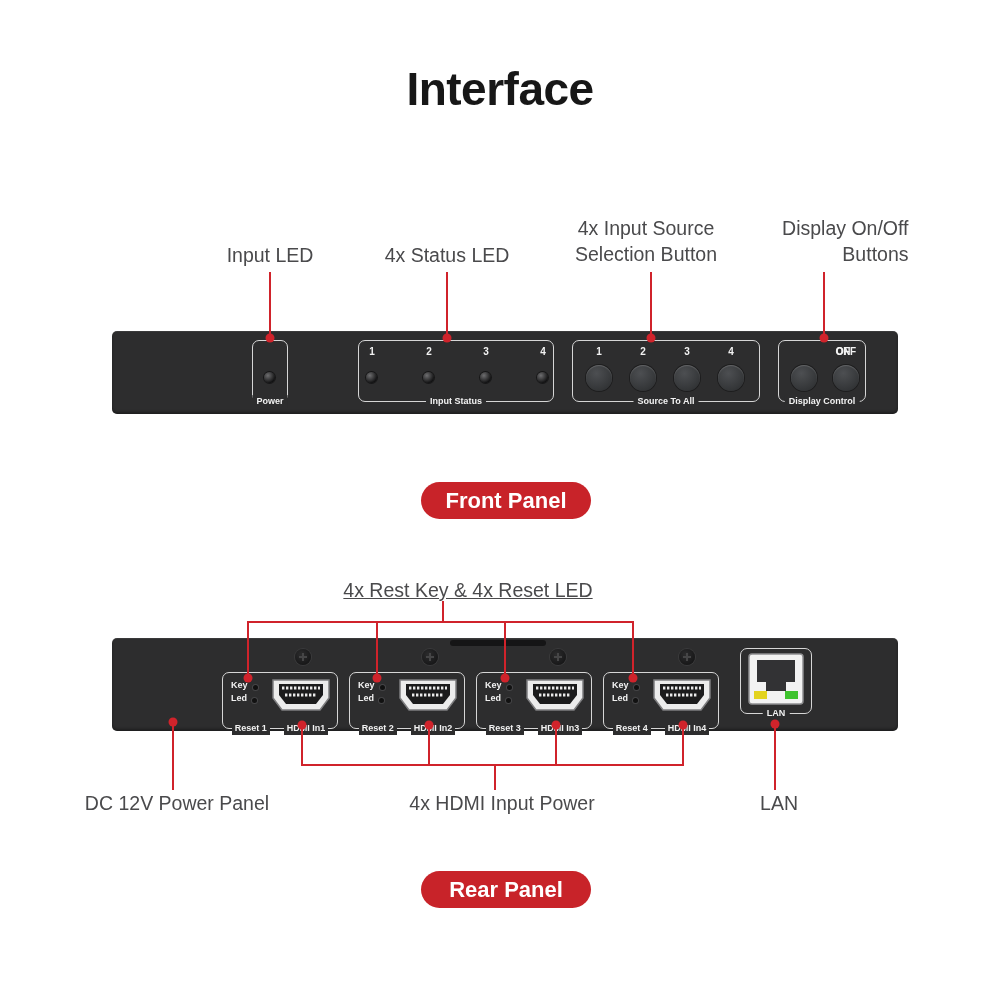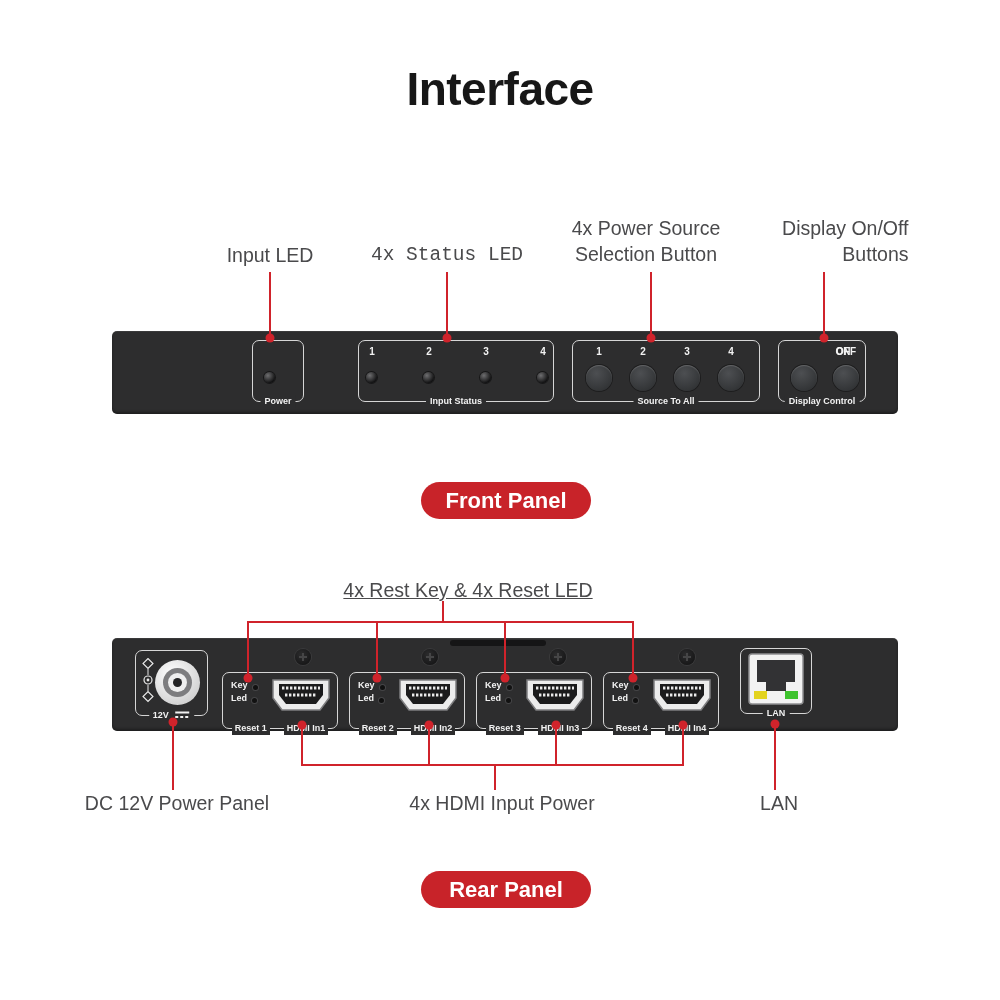--- a/index.html
+++ b/index.html
@@ -100,27 +100,27 @@
     position:absolute; transform:translateX(-50%); color:#4a4a4c;
     font-size:19.5px; white-space:nowrap;
   }
 </style>
 </head>
 <body>
 
 <div class="page-title">Interface</div>
 
 <div class="callout" style="left:270px; top:242px;">Input LED</div>
-<div class="callout" style="left:447px; top:242px;font-family:Liberation Mono, monospace;">4x Status LED</div>
-<div class="callout wrap" style="left:646px; top:215px; width:185px;">4x Power Source Selection Button</div>
+<div class="callout" style="left:447px; top:242px;">4x Status LED</div>
+<div class="callout wrap" style="left:646px; top:215px; width:185px;">4x Input Source Selection Button</div>
 <div class="callout wrap" style="left:826px; top:215px; width:165px;text-align:right;">Display On/Off Buttons</div>
 
 <div class="device" style="left:112px; top:331px; width:786px; height:83px;">
 
-  <div class="port-box" style="left:140px; top:9px; width:52px; height:62px;">
+  <div class="port-box" style="left:140px; top:9px; width:36px; height:62px;">
     <div class="led" style="left:11px; top:31px; width:11px; height:11px;"></div>
     <div class="box-label">Power</div>
   </div>
 
   <div class="port-box" style="left:246px; top:9px; width:196px; height:62px;">
     <div class="chan-num" style="left:1px;  top:5px;">1</div>
     <div class="chan-num" style="left:58px; top:5px;">2</div>
     <div class="chan-num" style="left:115px;top:5px;">3</div>
     <div class="chan-num" style="left:172px;top:5px;">4</div>
     <div class="led" style="left:7px;  top:31px; width:11px; height:11px;"></div>
@@ -185,42 +185,20 @@
         <line x1="8" y1="4" x2="8" y2="12" stroke="#454546" stroke-width="2"></line>
       </svg>
     </div>
   <div class="screw" style="left:567px; top:11px;">
       <svg width="16" height="16">
         <line x1="4" y1="8" x2="12" y2="8" stroke="#454546" stroke-width="2"></line>
         <line x1="8" y1="4" x2="8" y2="12" stroke="#454546" stroke-width="2"></line>
       </svg>
     </div>
 
-  <div class="port-box" style="left:23px; top:12px; width:73px; height:66px;">
-    <svg width="14" height="46" style="position:absolute; left:5px; top:7px;">
-      <rect x="3.5" y="2" width="7" height="7" transform="rotate(45 7 5.5)" fill="none" stroke="#e8e8e8" stroke-width="1.2"></rect>
-      <line x1="7" y1="5.5" x2="7" y2="5.5" stroke="#e8e8e8" stroke-width="2"></line>
-      <line x1="7" y1="11" x2="7" y2="17" stroke="#e8e8e8" stroke-width="1"></line>
-      <circle cx="7" cy="22" r="4" fill="none" stroke="#e8e8e8" stroke-width="1.2"></circle>
-      <circle cx="7" cy="22" r="1.4" fill="#e8e8e8"></circle>
-      <line x1="7" y1="27" x2="7" y2="33" stroke="#e8e8e8" stroke-width="1"></line>
-      <rect x="3.5" y="35" width="7" height="7" transform="rotate(45 7 38.5)" fill="none" stroke="#e8e8e8" stroke-width="1.2"></rect>
-    </svg>
-    <div class="circ" style="left:19px; top:9px; width:45px; height:45px; background:radial-gradient(circle at 38% 32%, #ffffff, #cfcfcf 80%);"></div>
-    <div class="circ" style="left:27px; top:17px; width:29px; height:29px; background:#7d7d7f;"></div>
-    <div class="circ" style="left:32px; top:22px; width:19px; height:19px; background:#efefef;"></div>
-    <div class="circ" style="left:37px; top:27px; width:9px; height:9px; background:#242425;"></div>
-    <div class="box-label">
-      <span>12V</span>
-      <svg width="16" height="9" style="vertical-align:-1px; margin-left:3px;">
-        <line x1="1" y1="2.5" x2="15" y2="2.5" stroke="#f2f2f2" stroke-width="2"></line>
-        <line x1="1" y1="7" x2="15" y2="7" stroke="#f2f2f2" stroke-width="2" stroke-dasharray="3 2"></line>
-      </svg>
-    </div>
-  </div>
 
   <div class="port-box" style="left:110px; top:34px; width:116px; height:57px;">
     <div class="kl-row" style="left:8px; top:7px;">
         <span>Key</span>
         <span class="tinydot"></span>
       </div>
     <div class="kl-row" style="left:8px; top:20px;">
         <span>Led</span>
         <span class="tinydot"></span>
       </div>

